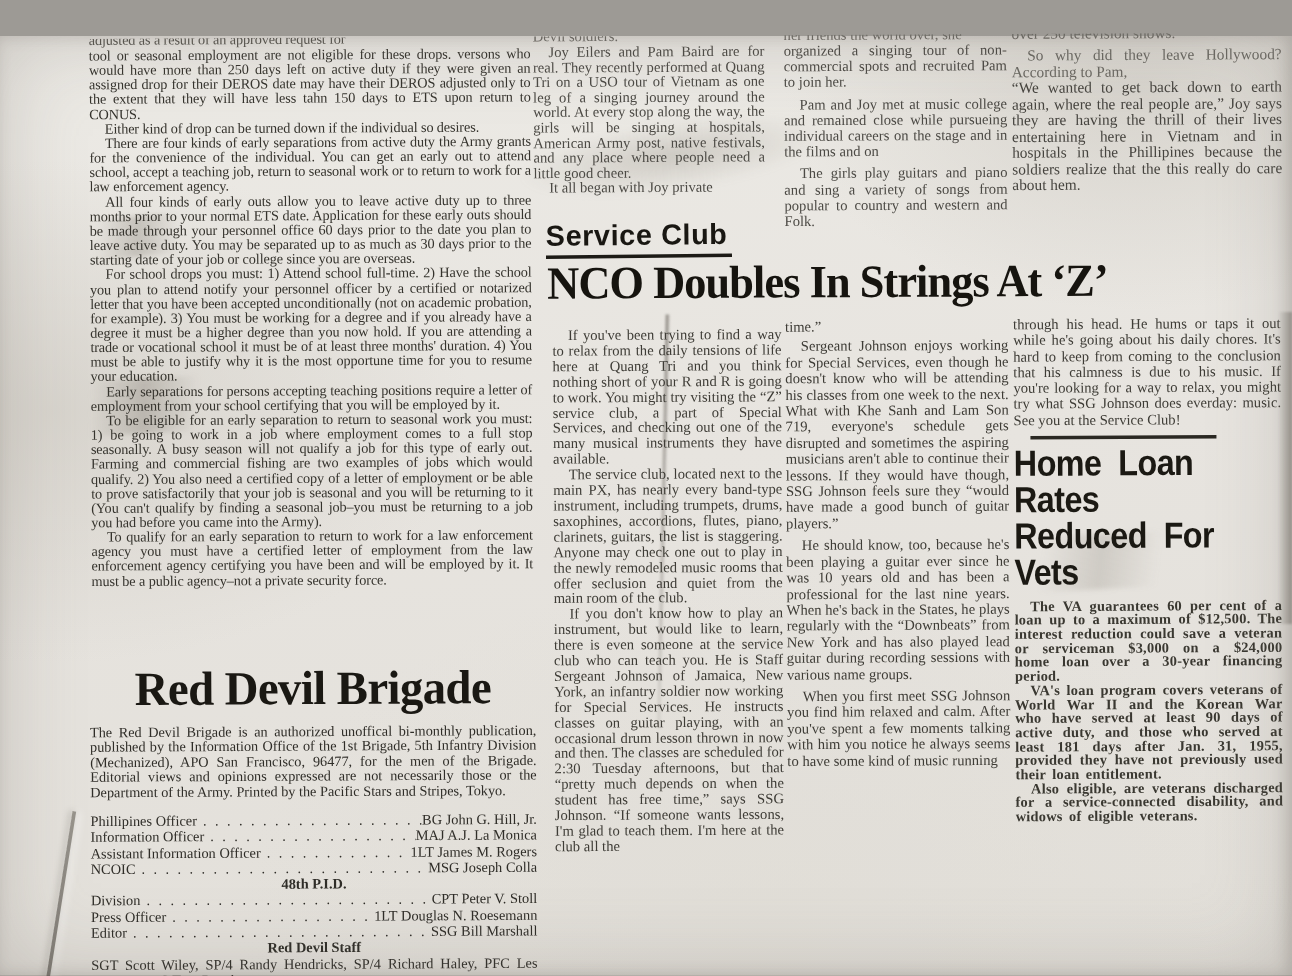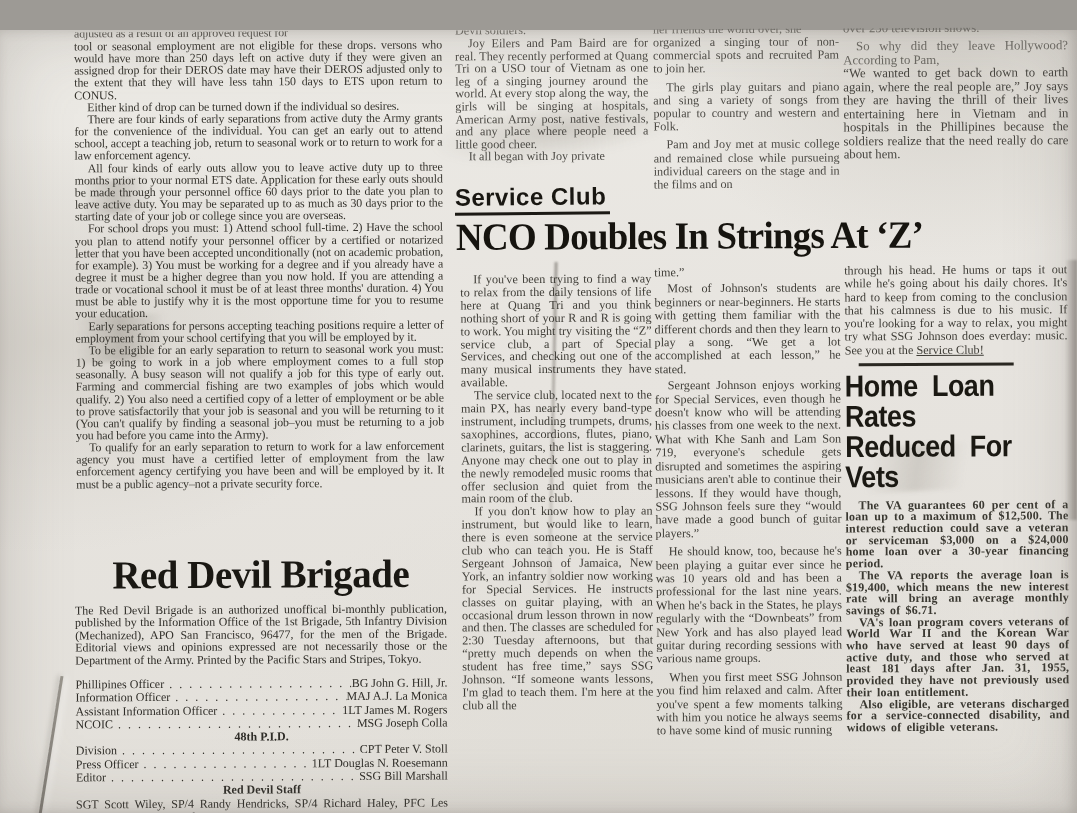--- a/index.html
+++ b/index.html
@@ -51,39 +51,39 @@
   .mh-row{display:flex;align-items:baseline;}
   .mh-label{white-space:nowrap;}
   .mh-dots{flex:1;overflow:hidden;white-space:nowrap;padding:0 5px;letter-spacing:2px;}
   .mh-dots::before{content:". . . . . . . . . . . . . . . . . . . . . . . . . . . . . . . . . . . . . . . . .";}
   .mh-value{white-space:nowrap;}
   .mh-center{font-weight:bold;text-align:center;margin:0;}
   .mh-names{font-size:12px;line-height:13.2px;text-align:justify;margin:0;}
 
   
   .usocol{position:absolute;font-size:12.2px;color:#4c4a45;}
-  .uso1{left:457px;top:0;width:193px;line-height:12.6px;}
+  .uso1{left:446px;top:0;width:193px;line-height:12.6px;}
   .uso2{left:655px;top:0;width:186px;line-height:13.2px;}
   .uso3{left:845px;top:0;width:225px;line-height:13.5px;font-size:12.8px;color:#46443f;}
   .usocol .cut{height:7px;}
   .usocol .cut>span{margin-top:-6px;color:#6d6b65;}
   .gap{margin-top:5px !important;}
   .fade{color:#6a6862;}
 
   
   .kicker{position:absolute;left:456px;top:153px;font-family:"Liberation Sans","DejaVu Sans",sans-serif;font-weight:bold;font-size:24px;color:#191712;border-bottom:3.5px solid #1c1a15;padding:0 4px 1px 0;letter-spacing:0.5px;transform:rotate(-0.3deg);}
   .headline{position:absolute;left:457px;top:186px;width:560px;font-weight:bold;font-size:37px;line-height:42px;color:#16140f;letter-spacing:-0.8px;white-space:nowrap;transform:scaleY(1.04);}
 
   
   .ncocol{position:absolute;font-size:12.2px;color:#3e3c36;}
   .nco1{left:461px;top:243px;width:191px;line-height:12.9px;}
   .nco2{left:655px;top:237px;width:186px;line-height:13.4px;}
   .nco3{left:845px;top:236px;width:223px;line-height:13.3px;}
   .nco2 p{margin-bottom:3px;}
-  .u{text-decoration:underline;}
+  .u{}
   .end-rule{width:155px;height:2.5px;background:#2a2822;margin:6px 0 0 14px;}
 
   
   .hl-head{font-family:"Liberation Sans","DejaVu Sans",sans-serif;font-weight:bold;color:#1b1913;font-size:27px;line-height:27px;letter-spacing:-0.5px;word-spacing:7px;transform:scaleY(1.12);margin:12px 0 0 0;}
   .hl-body{margin-top:14px;font-size:12px;line-height:11.7px;color:#3a3831;letter-spacing:0.2px;word-spacing:2px;font-weight:bold;}
   .hl-body p{margin:0;text-align:justify;text-indent:13px;}
 </style>
 </head>
 <body>
 
@@ -165,59 +165,57 @@
         </div>
       <p class="indent">Joy Eilers and Pam Baird are for real. They recently performed at Quang Tri on a USO tour of Vietnam as one leg of a singing journey around the world. At every stop along the way, the girls will be singing at hospitals, American Army post, native festivals, and any place where people need a little good cheer.</p>
       <p class="indent">It all began with Joy private</p>
     </div>
 
     <div class="usocol uso2 news">
       <div class="cut">
           <span>her friends the world over, she</span>
         </div>
       <p>organized a singing tour of non-commercial spots and recruited Pam to join her.</p>
+      <p class="indent gap">Pam and Joy met at music college and remained close while pursueing individual careers on the stage and in the films and on</p>
       <p class="indent gap">The girls play guitars and piano and sing a variety of songs from popular to country and western and Folk.</p>
-      <p class="indent gap">Pam and Joy met at music college and remained close while pursueing individual careers on the stage and in the films and on</p>
     </div>
 
     <div class="usocol uso3 news">
       <div class="cut">
           <span>over 250 television shows.</span>
         </div>
       <p class="indent gap fade">So why did they leave Hollywood? According to Pam,</p>
-      <p>“We wanted to get back down to earth again, where the real people are,” Joy says they are having the thrill of their lives entertaining here in Vietnam and in hospitals in the Phillipines because the soldiers realize that the need really do care about hem.</p>
+      <p>“We wanted to get back down to earth again, where the real people are,” Joy says they are having the thrill of their lives entertaining here in Vietnam and in hospitals in the Phillipines because the soldiers realize that the this really do care about hem.</p>
     </div>
 
     <div class="kicker">Service Club</div>
     <div class="headline">NCO Doubles In Strings At ‘Z’</div>
 
     <div class="ncocol nco1 news">
       <p class="indent">If you've been trying to find a way to relax from the daily tensions of life here at Quang Tri and you think nothing short of your R and R is going to work. You might try visiting the “Z” service club, a part of Special Services, and checking out one of the many musical instruments they have available.</p>
       <p class="indent">The service club, located next to the main PX, has nearly every band-type instrument, including trumpets, drums, saxophines, accordions, flutes, piano, clarinets, guitars, the list is staggering. Anyone may check one out to play in the newly remodeled music rooms that offer seclusion and quiet from the main room of the club.</p>
       <p class="indent">If you don't know how to play an instrument, but would like to learn, there is even someone at the service club who can teach you. He is Staff Sergeant Johnson of Jamaica, New York, an infantry soldier now working for Special Services. He instructs classes on guitar playing, with an occasional drum lesson thrown in now and then. The classes are scheduled for 2:30 Tuesday afternoons, but that “pretty much depends on when the student has free time,” says SSG Johnson. “If someone wants lessons, I'm glad to teach them. I'm here at the club all the</p>
     </div>
 
     <div class="ncocol nco2 news">
       <p>time.”</p>
-      <p class="indent">Most of Johnson's students are beginners or near-beginners. He starts with getting them familiar with the different chords and then they learn to play a song. “We get a lot accomplished at each lesson,” he stated.</p>
       <p class="indent">Sergeant Johnson enjoys working for Special Services, even though he doesn't know who will be attending his classes from one week to the next. What with Khe Sanh and Lam Son 719, everyone's schedule gets disrupted and sometimes the aspiring musicians aren't able to continue their lessons. If they would have though, SSG Johnson feels sure they “would have made a good bunch of guitar players.”</p>
       <p class="indent gap">He should know, too, because he's been playing a guitar ever since he was 10 years old and has been a professional for the last nine years. When he's back in the States, he plays regularly with the “Downbeats” from New York and has also played lead guitar during recording sessions with various name groups.</p>
       <p class="indent gap">When you first meet SSG Johnson you find him relaxed and calm. After you've spent a few moments talking with him you notice he always seems to have some kind of music running</p>
     </div>
 
     <div class="ncocol nco3 news">
       <p><span>through his head. He hums or taps it out while he's going about his daily chores. It's hard to keep from coming to the conclusion that his calmness is due to his music. If you're looking for a way to relax, you might try what SSG Johnson does everday: music. See you at</span> <span>the </span><span class="u">Service Club!</span></p>
       <div class="end-rule"></div>
 
       <div class="hl-head">
         <div>Home Loan Rates</div>
         <div>Reduced For Vets</div>
       </div>
       <div class="hl-body news">
         <p>The VA guarantees 60 per cent of a loan up to a maximum of $12,500. The interest reduction could save a veteran or serviceman $3,000 on a $24,000 home loan over a 30-year financing period.</p>
-        <p>The VA reports the average loan is $19,400, which means the new interest rate will bring an average monthly savings of $6.71.</p>
         <p>VA's loan program covers veterans of World War II and the Korean War who have served at least 90 days of active duty, and those who served at least 181 days after Jan. 31, 1955, provided they have not previously used their loan entitlement.</p>
         <p>Also eligible, are veterans discharged for a service-connected disability, and widows of eligible veterans.</p>
       </div>
     </div>
 
   </div>
 </div>
 
 </body></html>

